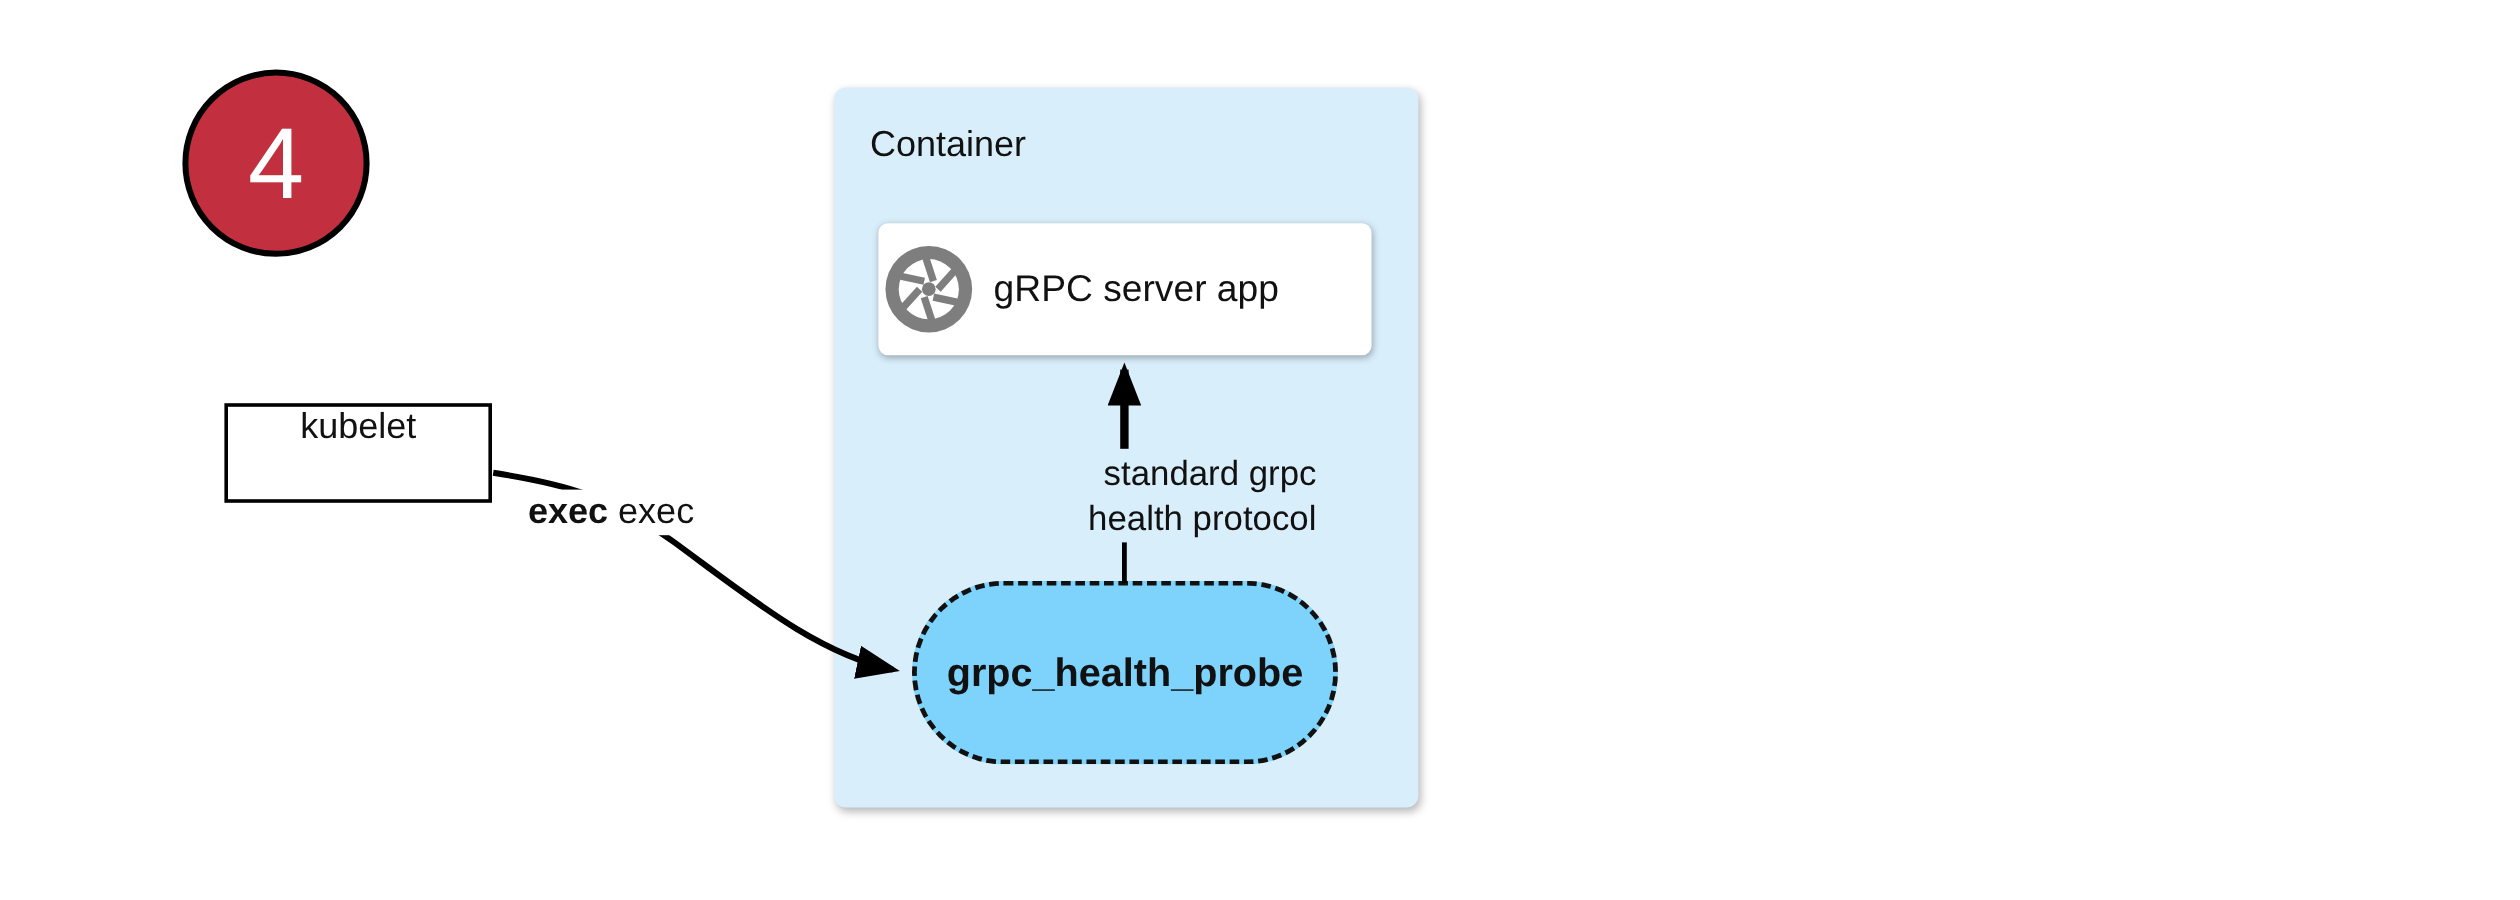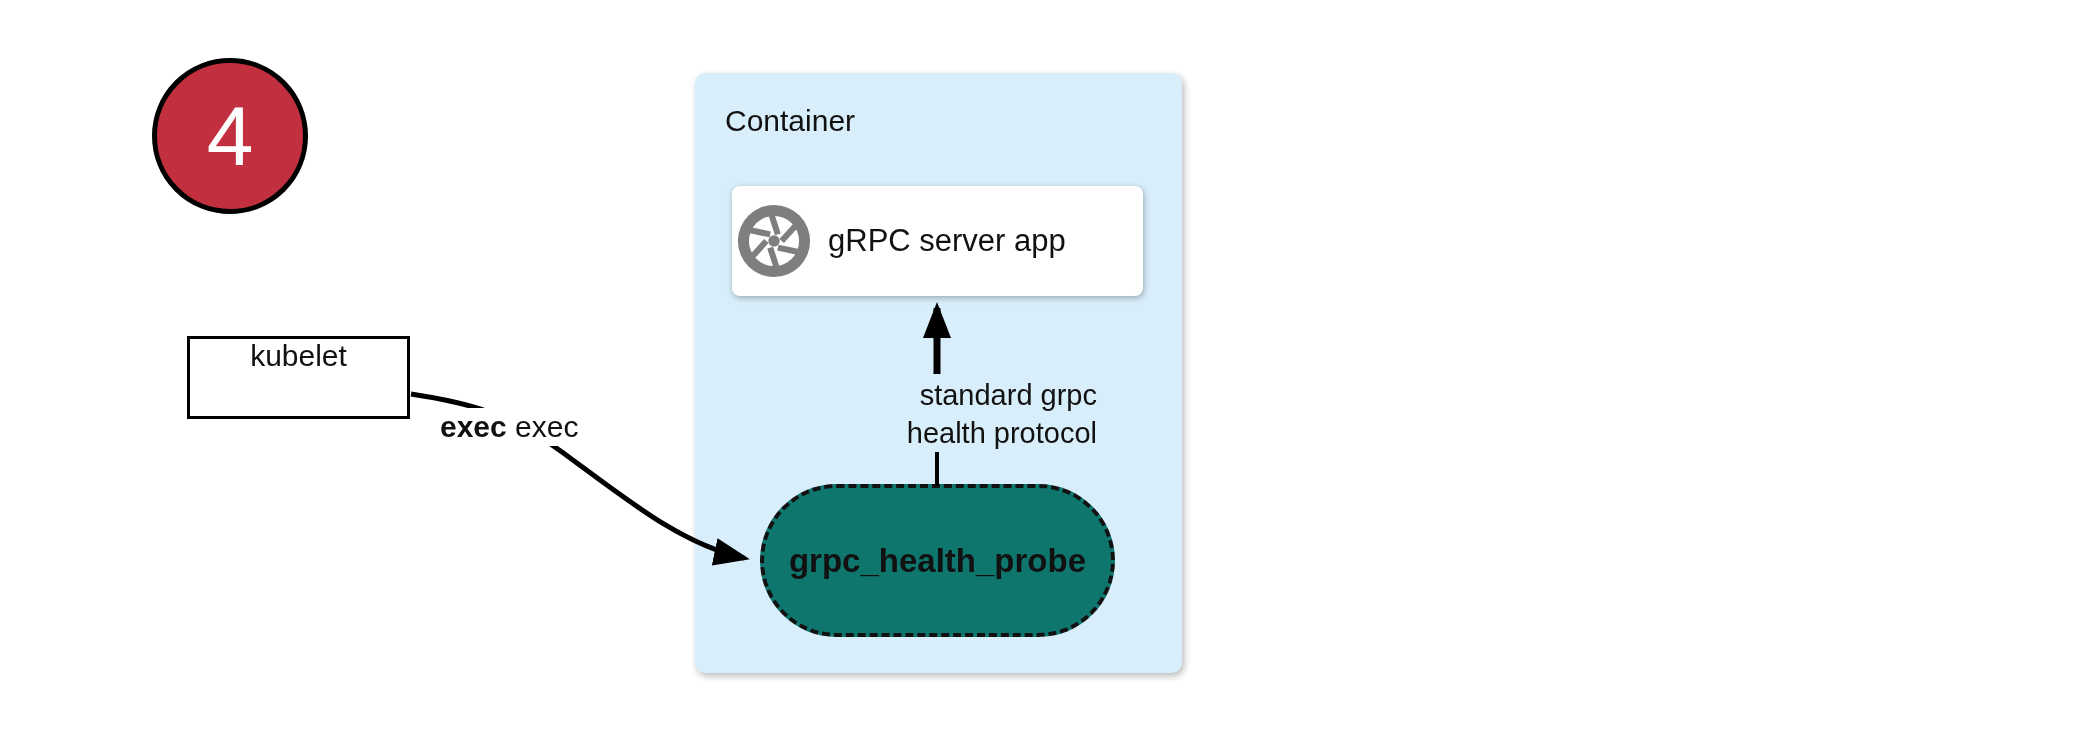--- a/index.html
+++ b/index.html
@@ -103,21 +103,21 @@
     line-height: 38px;
     white-space: pre-line;
   }
 
   
   .probe-pill {
     position: absolute;
     left: 65px; top: 411px;
     width: 355px; height: 153px;
     box-sizing: border-box;
-    background: #0f766e;
+    background: #7dd3fc;
     border: 4px dashed #111;
     border-radius: 80px;
     display: flex; flex-direction: column;
     align-items: center; justify-content: center;
     text-align: center;
   }
   .pill-title { font-size: 33px; font-weight: bold; line-height: 42px; }
   .pill-sub   { font-size: 30px; line-height: 36px; }
 
   

